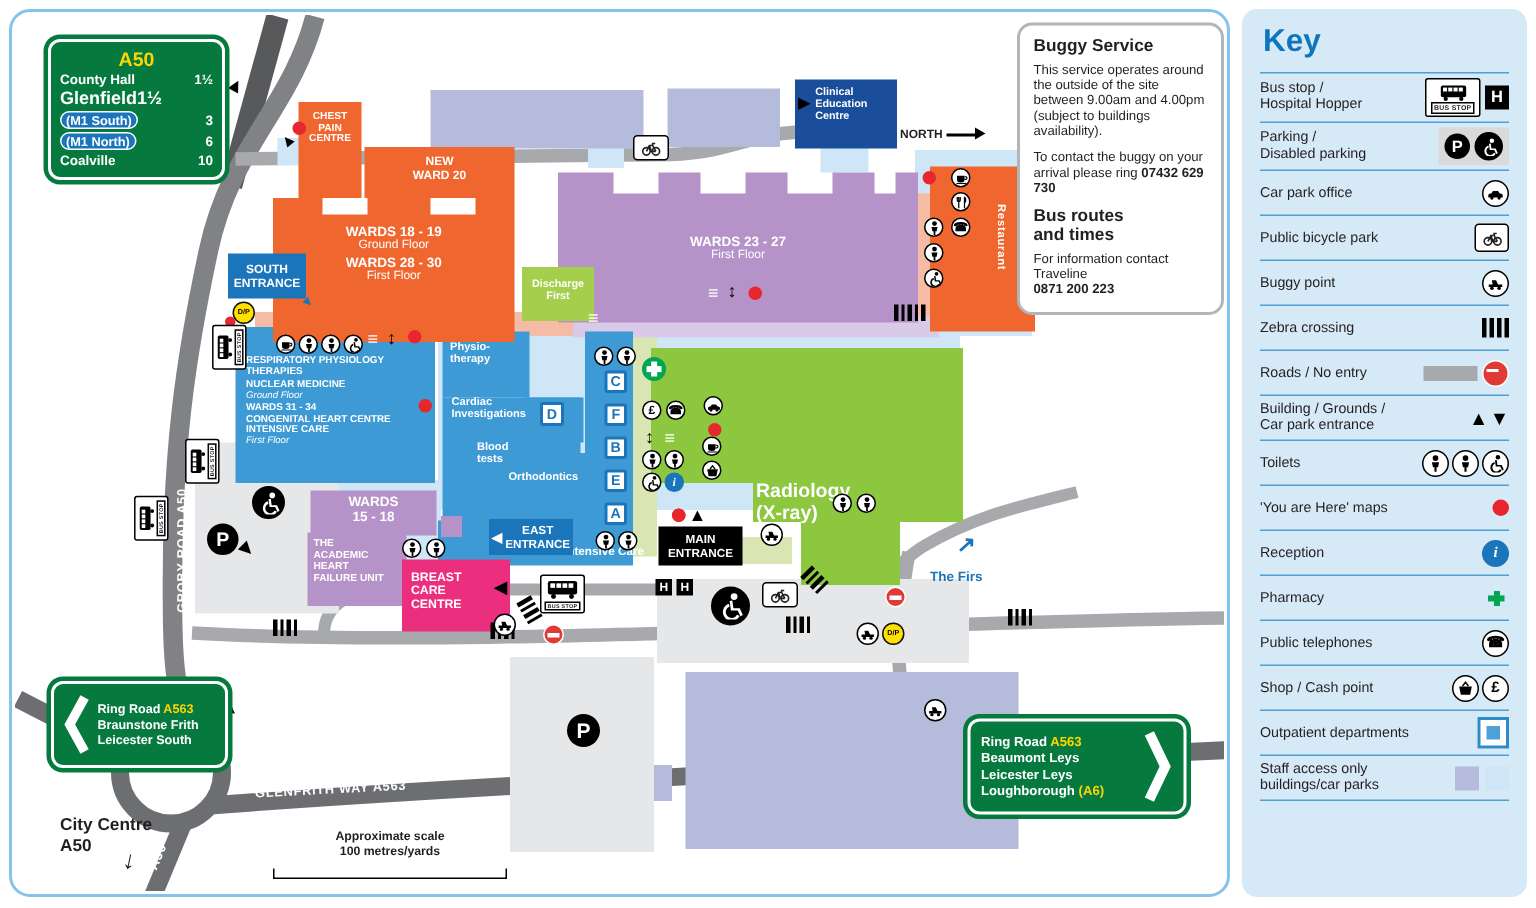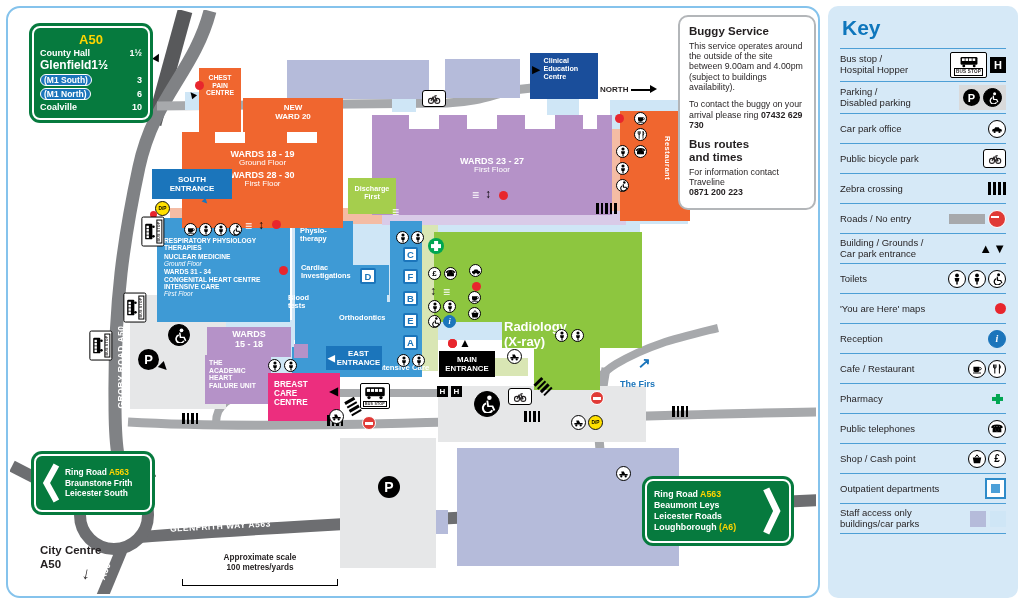--- a/index.html
+++ b/index.html
@@ -222,38 +222,38 @@
     <div class="rl it" style="font-size:6.4px">Ground Floor</div>
     <div class="bl" style="font-size:6.6px;margin-top:1px">WARDS 31 - 34</div>
     <div class="bl" style="font-size:6.6px">CONGENITAL HEART CENTRE</div>
     <div class="bl" style="font-size:6.6px">INTENSIVE CARE</div>
     <div class="rl it" style="font-size:6.4px">First Floor</div>
   </div>
   <div class="a bl pre" style="left:292px;top:219px;font-size:7.4px">Physio-
 therapy</div>
   <div class="a bl pre" style="left:293px;top:256px;font-size:7.4px">Cardiac
 Investigations</div>
-  <div class="a bl pre" style="left:280px;top:286px;font-size:7.4px">Blood
+  <div class="a bl pre" style="left:310px;top:286px;font-size:7.4px">Blood
 tests</div>
   <div class="a bl" style="left:331px;top:306px;font-size:7.4px">Orthodontics</div>
   <div class="a bl pre" style="left:199px;top:321px;width:84px;font-size:9px;text-align:center">WARDS
 15 - 18</div>
   <div class="a bl pre" style="left:201px;top:351px;font-size:6.8px">THE
 ACADEMIC
 HEART
 FAILURE UNIT</div>
   <div class="a bl pre" style="left:266px;top:372px;font-size:8.2px">BREAST
 CARE
 CENTRE</div>
   <div class="a bl pre" style="left:496px;top:312px;font-size:13px">Radiology
 (X-ray)</div>
   <div class="a bl" style="left:368px;top:356px;font-size:7.8px">Intensive Care</div>
 
   
-  <div class="a esign pre" style="left:144px;top:161px;width:80px;height:30px;font-size:8px">SOUTH
+  <div class="a esign pre" style="left:144px;top:161px;width:52px;height:30px;font-size:8px">SOUTH
 ENTRANCE</div>
   <span class="a tri" style="left:193px;top:189px;color:#1b75bb;font-size:9px;transform:rotate(-45deg)">▼</span>
   <div class="a esign" style="left:318px;top:338px;width:56px;height:24px;font-size:7.8px">
     <span style="color:#fff;font-size:9px;margin-right:2px">◀</span>
     <span class="pre">EAST
 ENTRANCE</span>
   </div>
   <span class="a tri" style="left:451px;top:329px;font-size:12px">▲</span>
   <div class="a esign pre" style="left:431px;top:343px;width:56px;height:26px;font-size:7.8px;background:#000">MAIN
 ENTRANCE</div>
@@ -591,21 +591,21 @@
       <div>Braunstone Frith</div>
       <div>Leicester South</div>
     </div>
   </div>
 
   
   <div class="a gsign" style="left:637px;top:471px;width:146px;padding:5px 7px;display:flex;align-items:center;gap:6px">
     <div style="font-size:8.8px;line-height:1.25;flex:1">
       <div><span>Ring Road</span> <span class="yel">A563</span></div>
       <div>Beaumont Leys</div>
-      <div>Leicester Roads</div>
+      <div>Leicester Leys</div>
       <div><span>Loughborough</span> <span class="yel">(A6)</span></div>
     </div>
     <svg width="20" height="50" viewBox="0 0 20 52">
         <polyline points="4,3 15,26 4,49" fill="none" stroke="#fff" stroke-width="7"></polyline>
       </svg>
   </div>
 
   
   <div class="a" style="left:32px;top:536px;font-size:11.5px;font-weight:bold;color:#231f20;line-height:1.2">
     <div>City Centre</div>
@@ -674,20 +674,30 @@
     <span class="klabel">Public bicycle park</span>
     <span class="kicons">
         <span class="bikesign" style="width:21px;height:17px">
           <svg width="14" height="13" viewBox="0 0 12 12" fill="#000">
             <use href="#i-bike"></use>
           </svg>
         </span>
       </span>
   </div>
 
+  <div class="krow">
+    <span class="klabel">Buggy point</span>
+    <span class="kicons">
+        <span class="ci" style="width:16px;height:16px">
+          <svg width="12" height="12" viewBox="0 0 12 12" fill="#000">
+            <use href="#i-buggy"></use>
+          </svg>
+        </span>
+      </span>
+  </div>
 
   <div class="krow">
     <span class="klabel">Zebra crossing</span>
     <span class="kicons">
         <span class="zeb">
           <i style="width:3px;height:13px"></i>
           <i style="width:3px;height:13px"></i>
           <i style="width:3px;height:13px"></i>
           <i style="width:3px;height:13px"></i>
         </span>
@@ -740,35 +750,20 @@
       </span>
   </div>
 
   <div class="krow">
     <span class="klabel">Reception</span>
     <span class="kicons">
         <span class="ci" style="width:16px;height:16px;background:#1b75bb;border-color:#1b75bb;color:#fff;font-size:10px;font-family:'Liberation Serif',serif;font-style:italic">i</span>
       </span>
   </div>
 
-  <div class="krow">
-    <span class="klabel">Cafe / Restaurant</span>
-    <span class="kicons" style="gap:2px">
-      <span class="ci" style="width:16px;height:16px">
-          <svg width="12" height="12" viewBox="0 0 12 12" fill="#000">
-            <use href="#i-cup"></use>
-          </svg>
-        </span>
-      <span class="ci" style="width:16px;height:16px">
-          <svg width="12" height="12" viewBox="0 0 12 12" fill="#000">
-            <use href="#i-fork"></use>
-          </svg>
-        </span>
-    </span>
-  </div>
 
   <div class="krow">
     <span class="klabel">Pharmacy</span>
     <span class="kicons">
         <span class="plus" style="width:17px;height:17px;color:#00a651"></span>
       </span>
   </div>
 
   <div class="krow">
     <span class="klabel">Public telephones</span>

